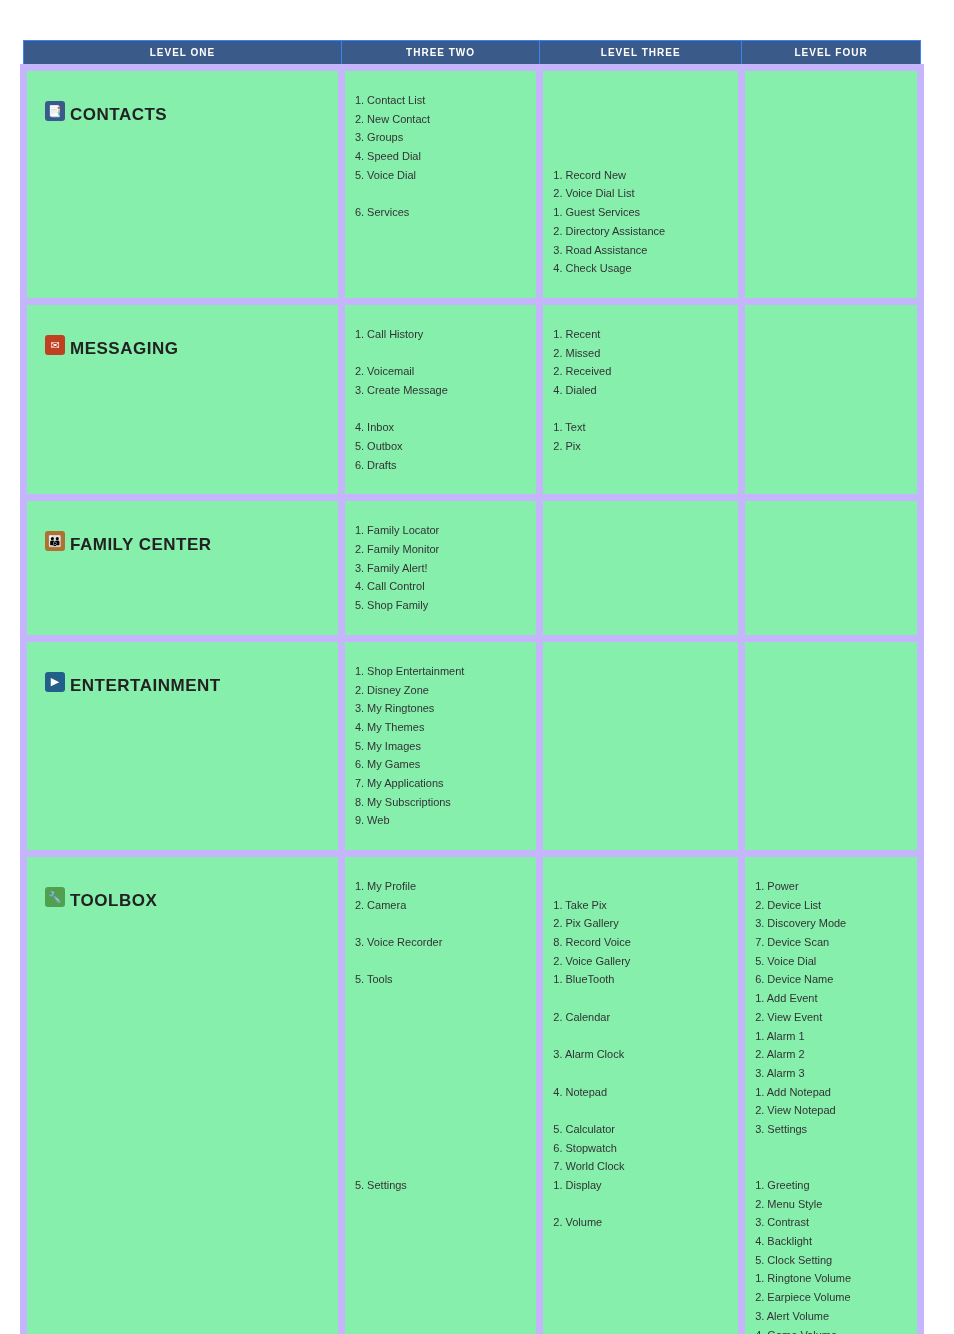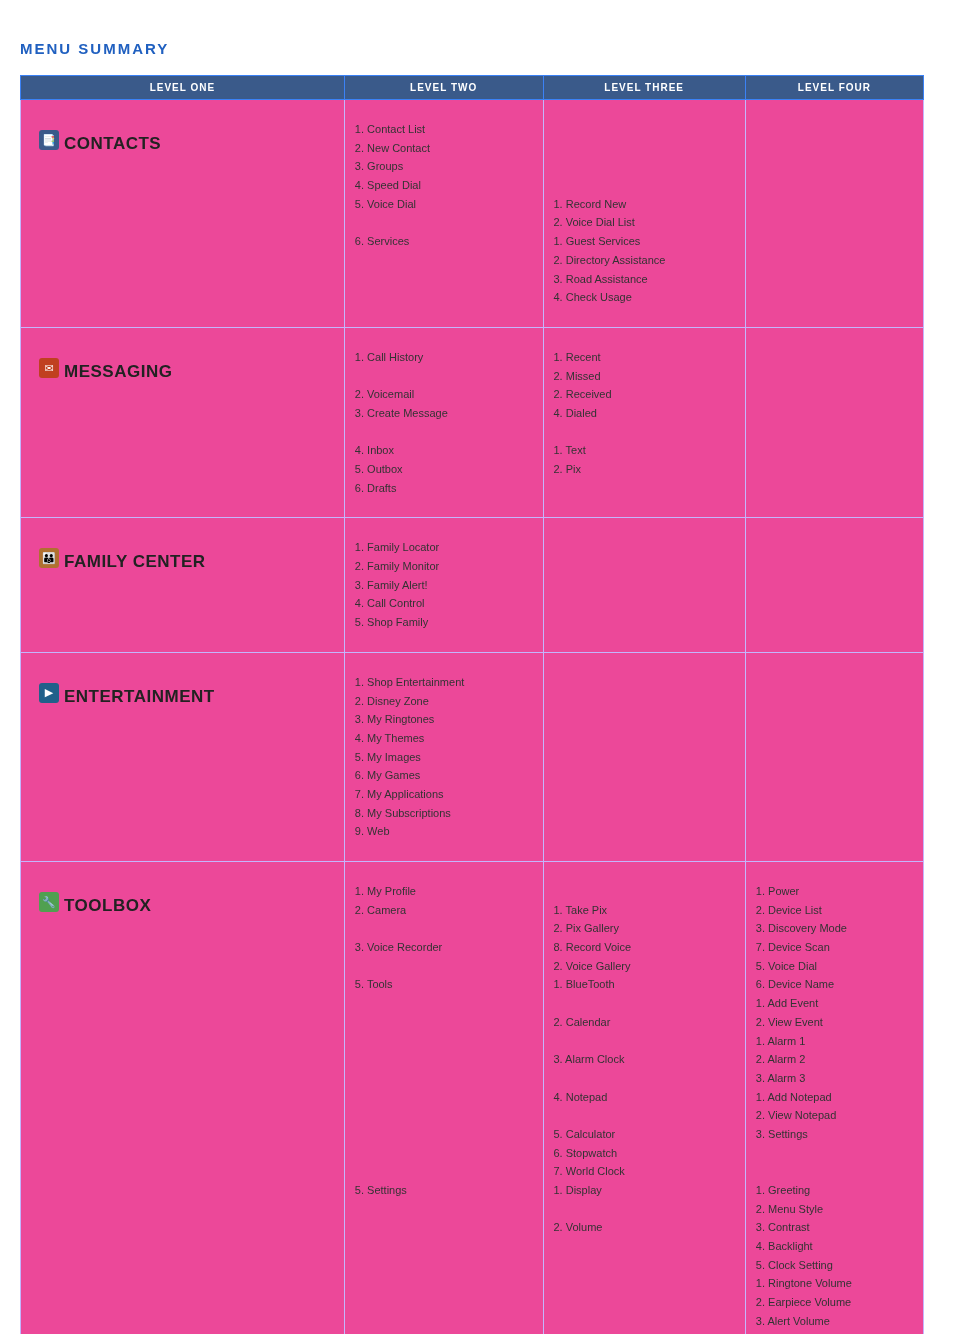--- a/index.html
+++ b/index.html
@@ -70,23 +70,23 @@
       text-align: center;
       padding: 6px 8px;
       font-size: 10px;
       font-weight: bold;
       letter-spacing: 1px;
       border: 1px solid #3b82f6;
     }
 
     .menu-table td {
       vertical-align: top;
-      border: 1px solid #c4b5fd;
+      border: 7px solid #c4b5fd;
       padding: 20px 10px;
-      background: #ec4899;
+      background: #86efac;
       line-height: 1.7;
       color: #333;
       font-size: 11px;
     }
 
     .icon-box {
       width: 20px;
       height: 20px;
       background: #3a5a8a;
       border-radius: 3px;
@@ -143,27 +143,26 @@
     .td-content .item {
       display: block;
     }
   </style>
 </head>
 <body>
 
 <div class="page-container">
 
   <div class="main-content">
-    <div class="page-title">MENU SUMMARY</div>
 
     <table class="menu-table">
       <thead>
         <tr>
           <th>LEVEL ONE</th>
-          <th>LEVEL TWO</th>
+          <th>THREE TWO</th>
           <th>LEVEL THREE</th>
           <th>LEVEL FOUR</th>
         </tr>
       </thead>
       <tbody>
 
         <tr>
           <td class="level-one-cell">
             <div class="level-one-inner">
               <span class="icon-box icon-contacts">📑</span>

